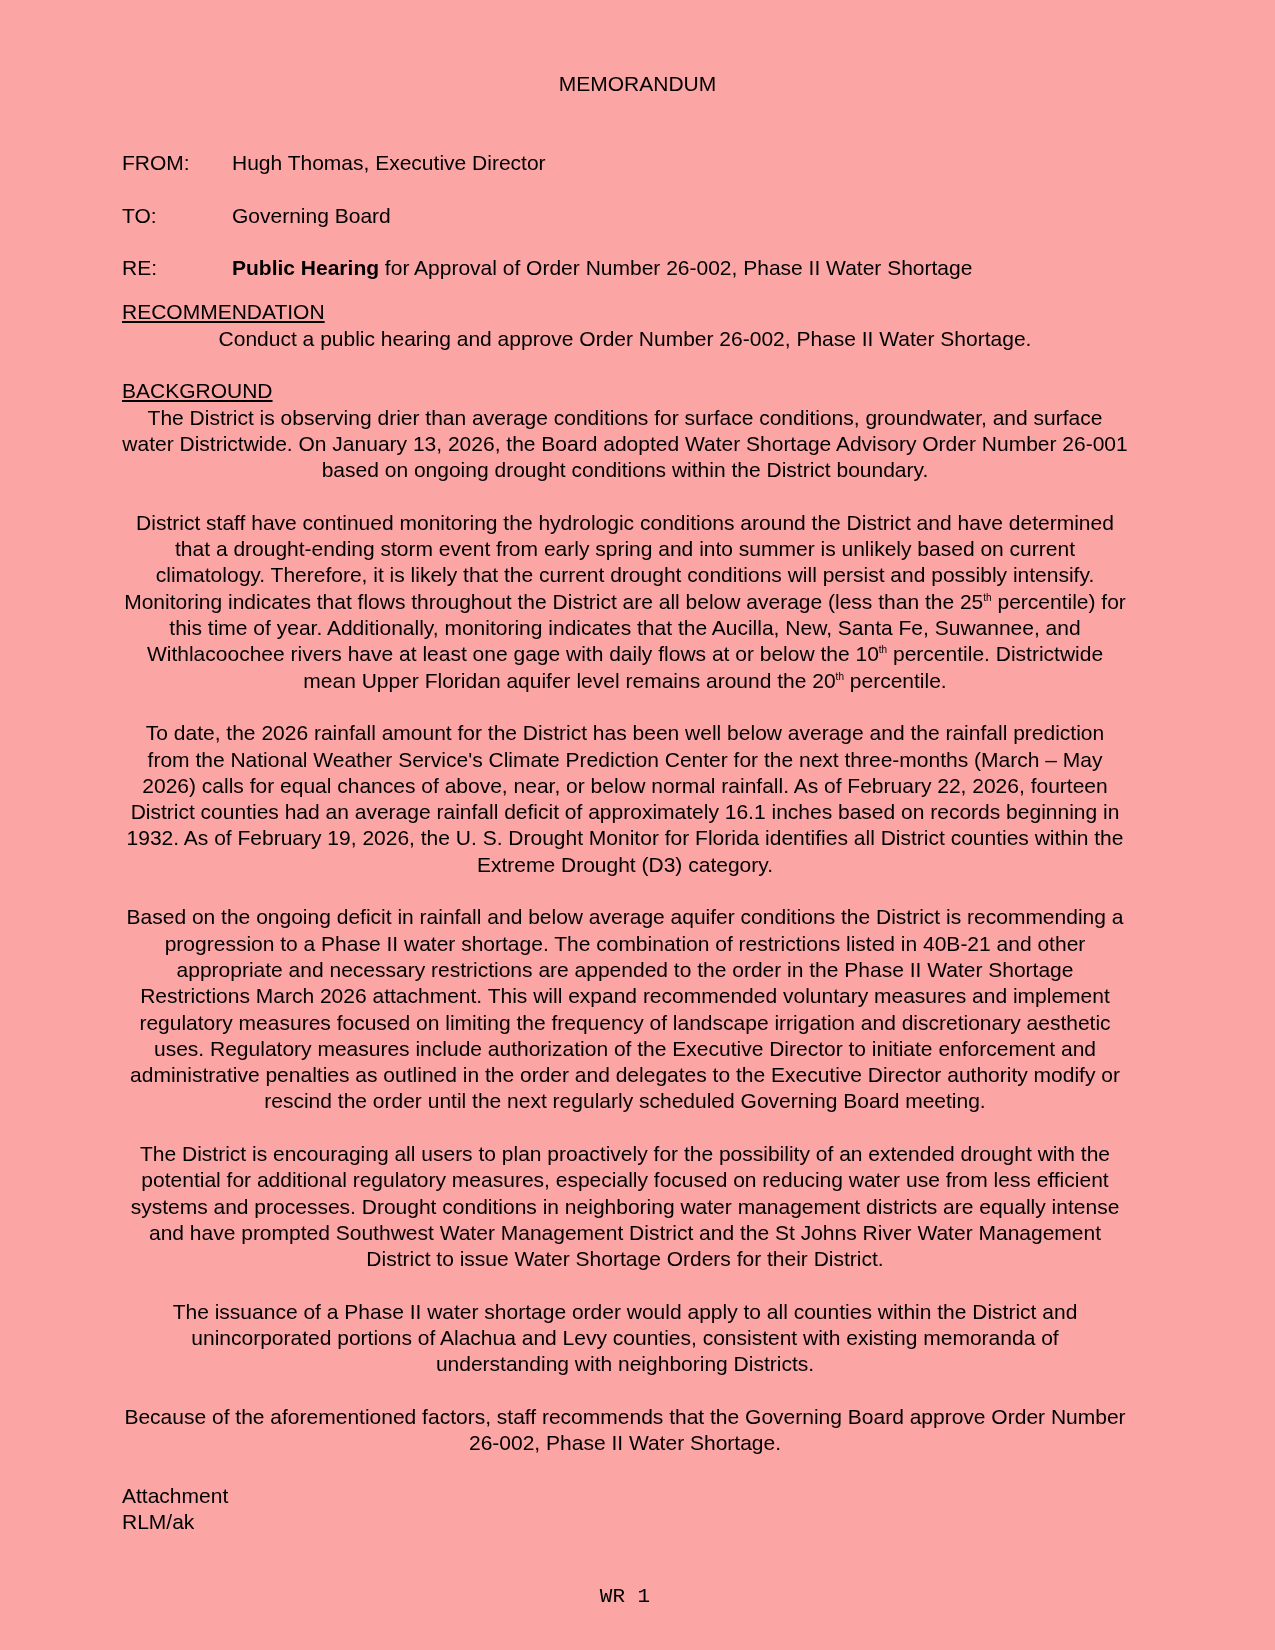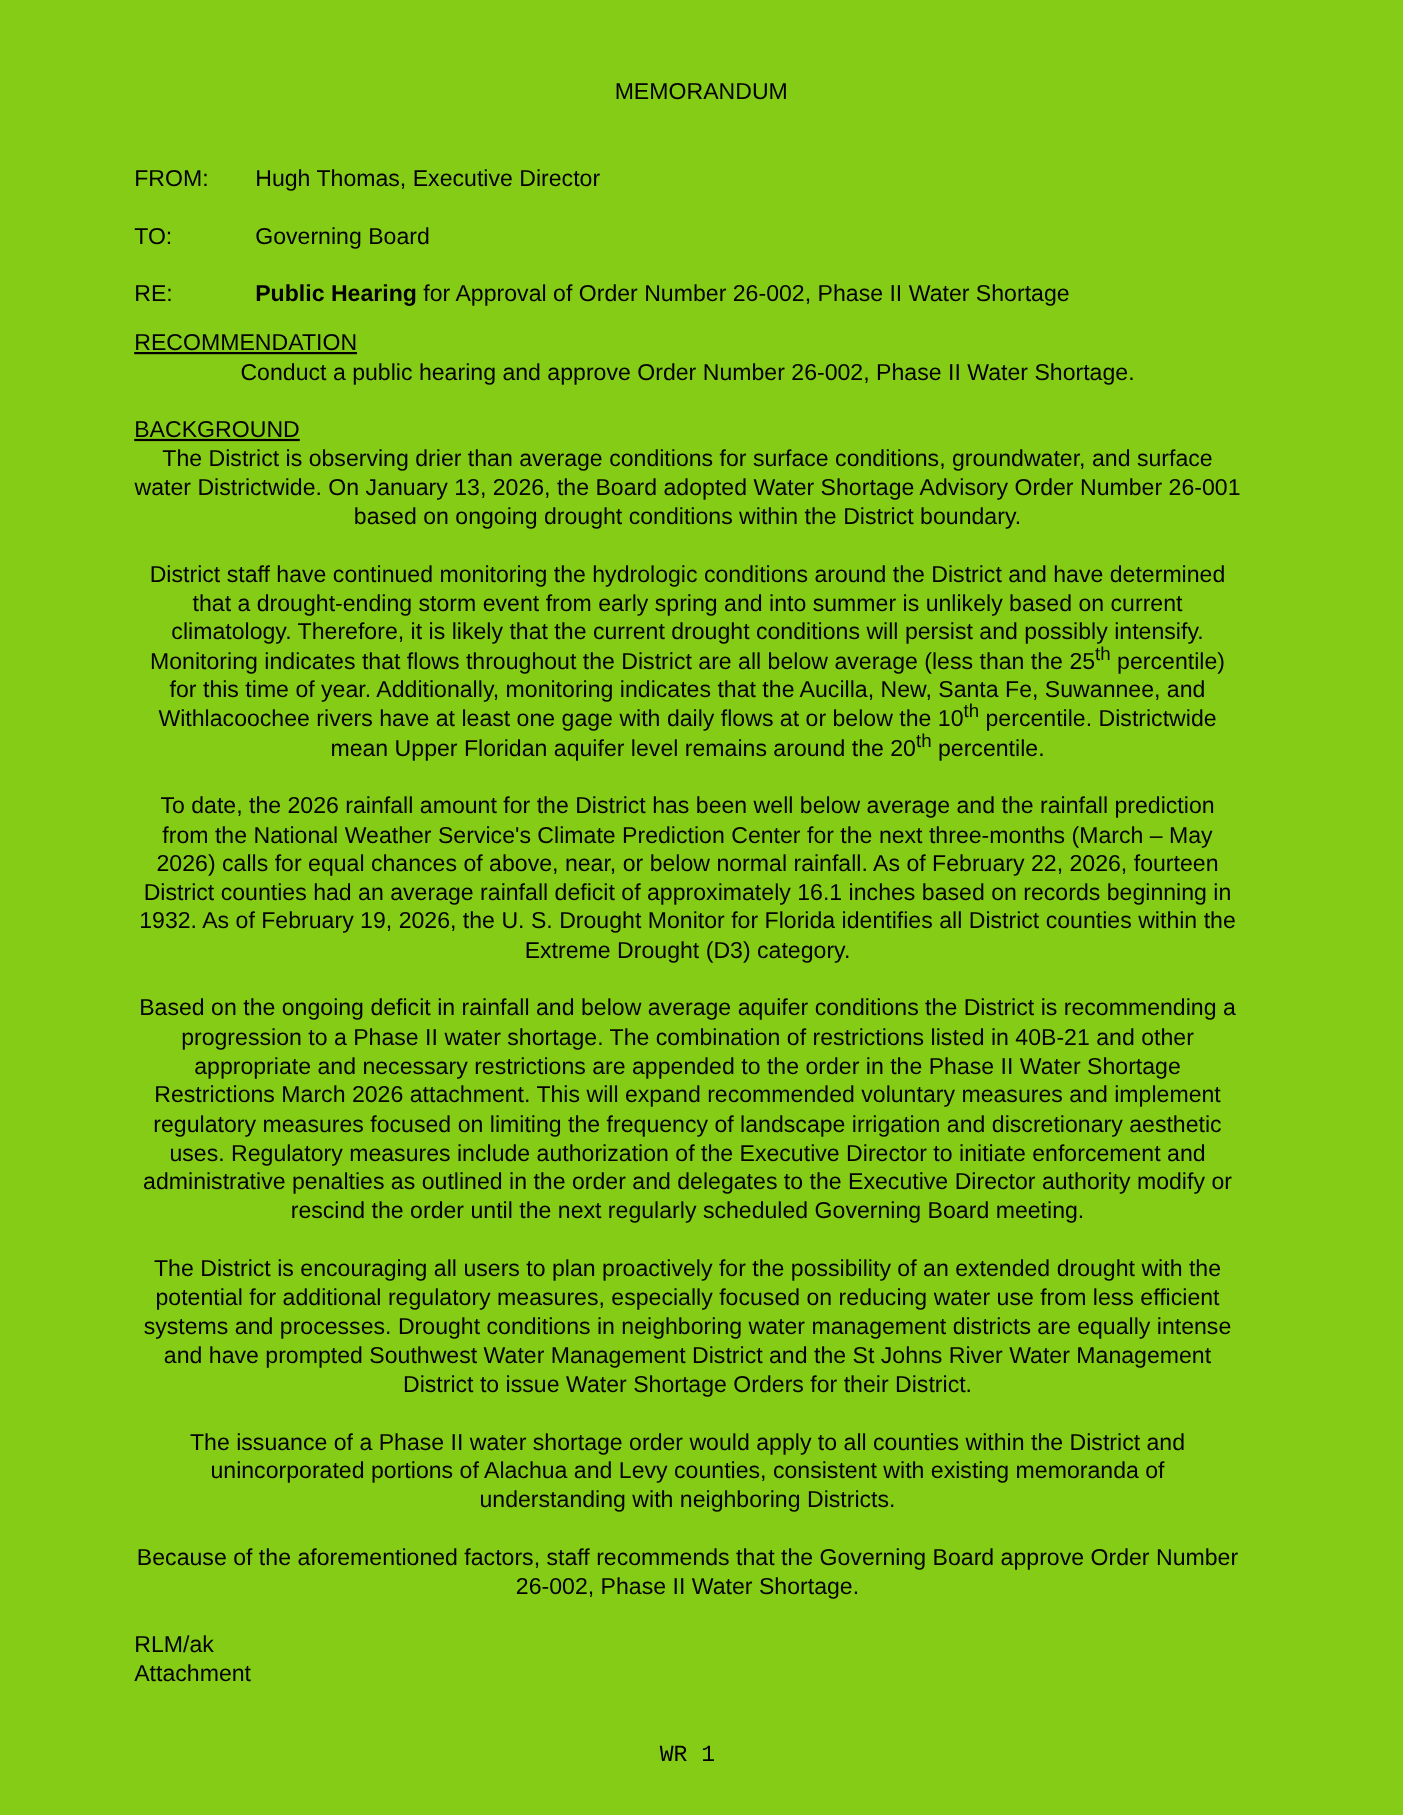--- a/index.html
+++ b/index.html
@@ -1,20 +1,20 @@
 <!DOCTYPE html>
 <html><head>
 <meta charset="utf-8">
 <style>
   html, body { margin: 0; padding: 0; background: #ffffff; }
   .page {
     position: relative;
     width: 1275px;
     height: 1650px;
-    background: #84cc16;
+    background: #fca5a5;
     color: #000000;
     font-family: "Liberation Sans", sans-serif;
     font-size: 21px;
     line-height: 26.3px;
     overflow: hidden;
   }
   .doc-title {
     position: absolute;
     left: 0; right: 0;
     top: 71px;
@@ -32,21 +32,21 @@
   .hlabel { width: 110px; flex: 0 0 110px; }
   .hvalue { flex: 1 1 auto; }
   .bi { font-weight: bold; }
   .section-heading {
     font-weight: normal;
     text-decoration: underline;
     margin: 0;
   }
   p.para { margin: 0 0 26.3px 0; text-align: center; }
   sup.sup {
-    font-size: 17px;
+    font-size: 10px;
     line-height: 0;
     vertical-align: super;
   }
   .sig-block { margin-top: 0; }
   .sig-line { margin: 0; }
   .footer {
     position: absolute;
     left: 122px;
     width: 1006px;
     top: 1584px;
@@ -88,21 +88,21 @@
       <p class="para">The District is observing drier than average conditions for surface conditions, groundwater, and surface water Districtwide. On January 13, 2026, the Board adopted Water Shortage Advisory Order Number 26-001 based on ongoing drought conditions within the District boundary.</p>
       <p class="para"><span>District staff have continued monitoring the hydrologic conditions around the District and have determined that a drought-ending storm event from early spring and into summer is unlikely based on current climatology. Therefore, it is likely that the current drought conditions will persist and possibly intensify. Monitoring indicates that flows throughout the District are all below average (less than the 25</span><sup class="sup">th</sup><span> percentile) for this time of year. Additionally, monitoring indicates that the Aucilla, New, Santa Fe, Suwannee, and Withlacoochee rivers have at least one gage with daily flows at or below the 10</span><sup class="sup">th</sup><span> percentile. Districtwide mean Upper Floridan aquifer level remains around the 20</span><sup class="sup">th</sup><span> percentile.</span></p>
       <p class="para">To date, the 2026 rainfall amount for the District has been well below average and the rainfall prediction from the National Weather Service's Climate Prediction Center for the next three-months (March – May 2026) calls for equal chances of above, near, or below normal rainfall. As of February 22, 2026, fourteen District counties had an average rainfall deficit of approximately 16.1 inches based on records beginning in 1932. As of February 19, 2026, the U. S. Drought Monitor for Florida identifies all District counties within the Extreme Drought (D3) category.</p>
       <p class="para">Based on the ongoing deficit in rainfall and below average aquifer conditions the District is recommending a progression to a Phase II water shortage. The combination of restrictions listed in 40B-21 and other appropriate and necessary restrictions are appended to the order in the Phase II Water Shortage Restrictions March 2026 attachment. This will expand recommended voluntary measures and implement regulatory measures focused on limiting the frequency of landscape irrigation and discretionary aesthetic uses. Regulatory measures include authorization of the Executive Director to initiate enforcement and administrative penalties as outlined in the order and delegates to the Executive Director authority modify or rescind the order until the next regularly scheduled Governing Board meeting.</p>
       <p class="para">The District is encouraging all users to plan proactively for the possibility of an extended drought with the potential for additional regulatory measures, especially focused on reducing water use from less efficient systems and processes. Drought conditions in neighboring water management districts are equally intense and have prompted Southwest Water Management District and the St Johns River Water Management District to issue Water Shortage Orders for their District.</p>
       <p class="para">The issuance of a Phase II water shortage order would apply to all counties within the District and unincorporated portions of Alachua and Levy counties, consistent with existing memoranda of understanding with neighboring Districts.</p>
       <p class="para">Because of the aforementioned factors, staff recommends that the Governing Board approve Order Number 26-002, Phase II Water Shortage.</p>
     </div>
 
     <div class="sig-block">
+      <p class="sig-line">Attachment</p>
       <p class="sig-line">RLM/ak</p>
-      <p class="sig-line">Attachment</p>
     </div>
 
   </div>
 
   <div class="footer">WR 1</div>
 
 </div>
 
 </body></html>

